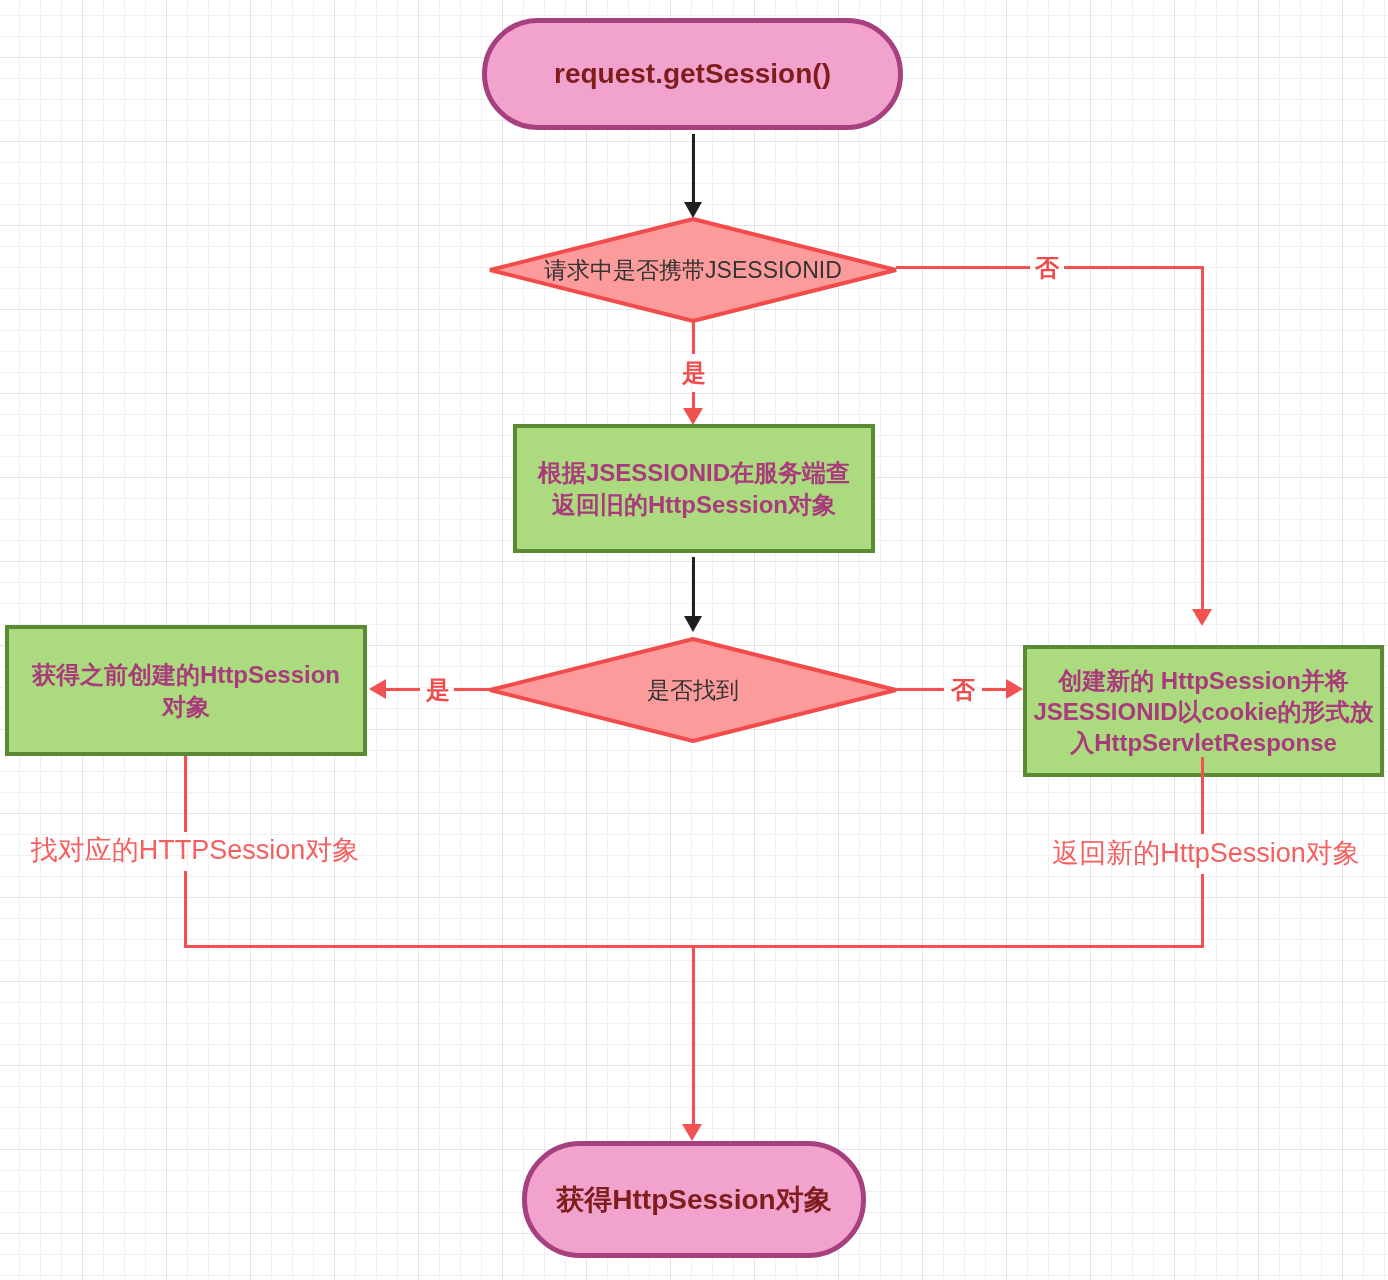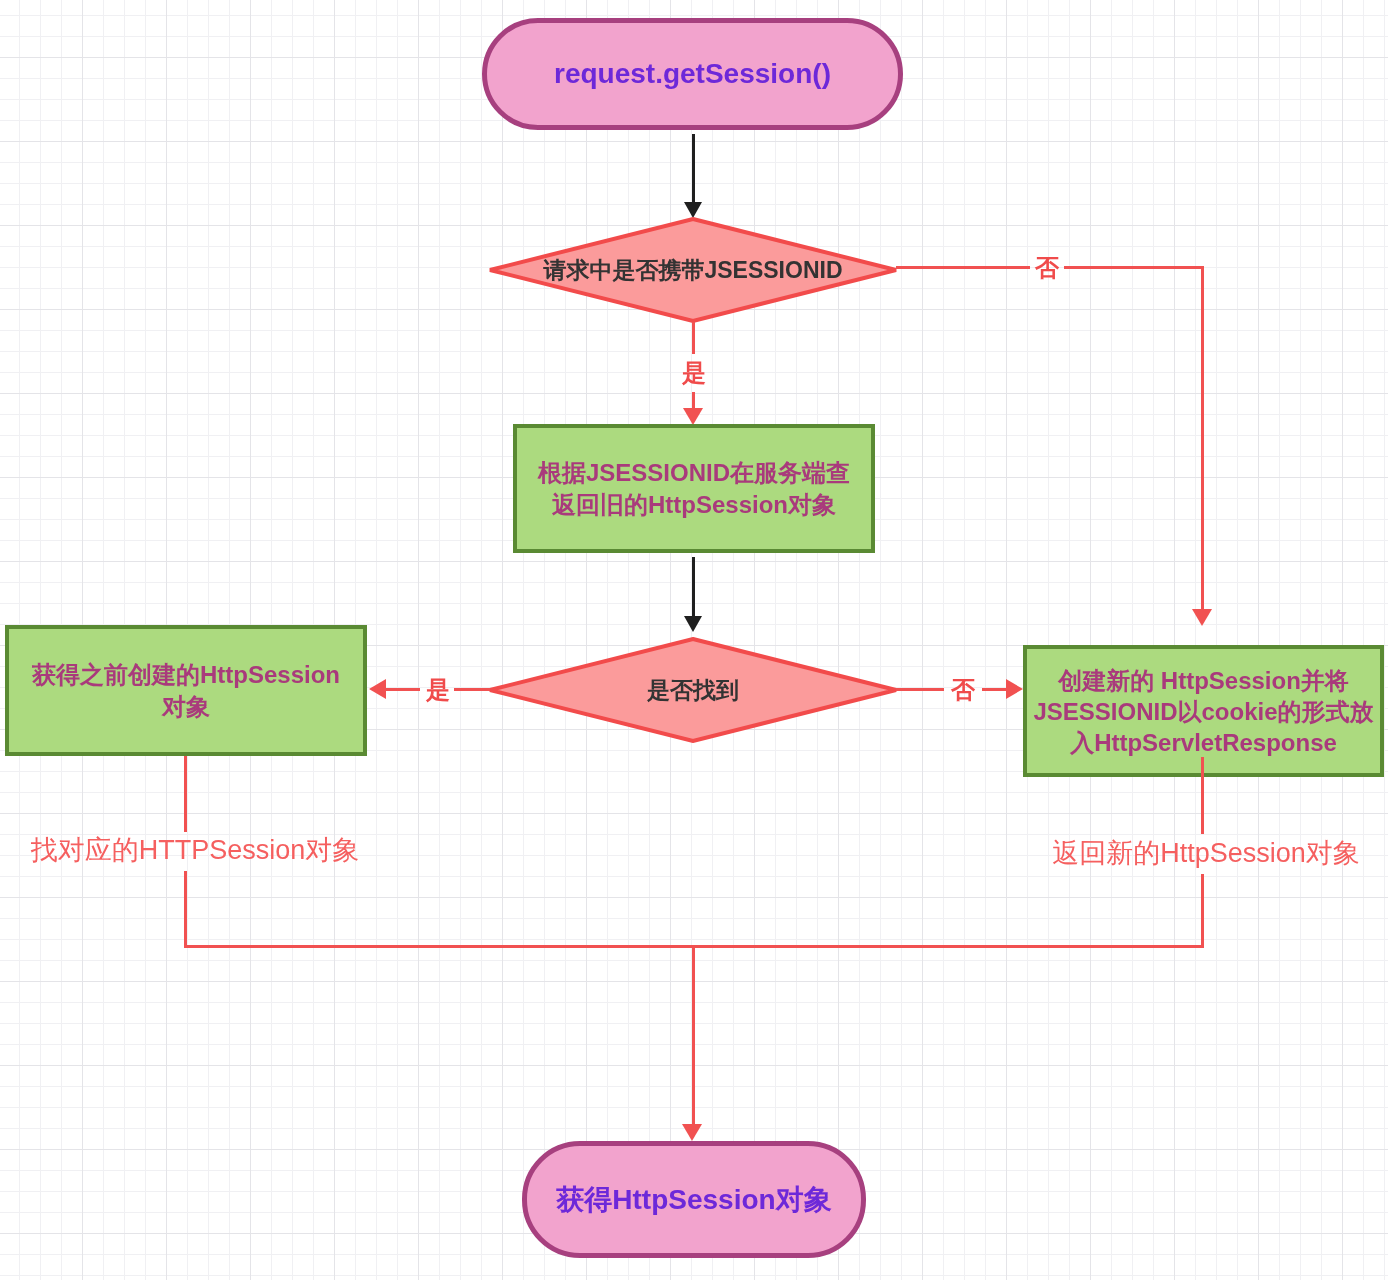--- a/index.html
+++ b/index.html
@@ -21,41 +21,41 @@
     background-position:-2px 0, 0 -27px, -2px 0, 0 -6px;
   }
   .abs{position:absolute;}
   
   .terminal{
     background:#F2A3CD;
     border:5px solid #A7407F;
     border-radius:58px;
     display:flex;align-items:center;justify-content:center;
     box-sizing:border-box;
-    color:#6d28d9;
+    color:#7f1d1d;
     font-weight:bold;font-size:28px;
   }
   
   .process{
     background:#ACDA7F;
     border:4px solid #5A8A33;
     display:flex;flex-direction:column;align-items:center;justify-content:center;
     box-sizing:border-box;
     color:#A93A7C;
     font-weight:bold;font-size:24px;line-height:32px;
     text-align:right;
   }
   .process span{display:block;white-space:nowrap;}
   
   .diamond{width:410px;height:106px;}
   .diamond svg{display:block;}
   .diamond .dlabel{
     position:absolute;left:0;top:0;right:0;bottom:0;
     display:flex;align-items:center;justify-content:center;
-    color:#333333;font-weight:bold;font-size:23px;
+    color:#333333;font-weight:normal;font-size:23px;
   }
   
   .line-red{background:#F15151;}
   .line-black{background:#1f1f1f;}
   .vline{width:3px;}
   .hline{height:3px;}
   .arrow-down-red{width:0;height:0;border-left:10px solid transparent;border-right:10px solid transparent;border-top:17px solid #F15151;}
   .arrow-down-black{width:0;height:0;border-left:9px solid transparent;border-right:9px solid transparent;border-top:16px solid #1f1f1f;}
   .arrow-left-red{width:0;height:0;border-top:10px solid transparent;border-bottom:10px solid transparent;border-right:17px solid #F15151;}
   .arrow-right-red{width:0;height:0;border-top:10px solid transparent;border-bottom:10px solid transparent;border-left:17px solid #F15151;}

